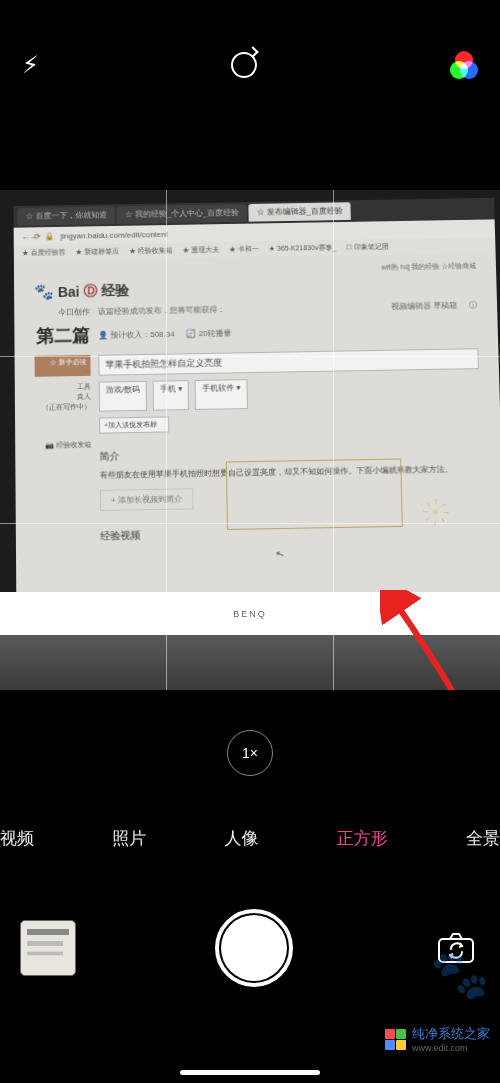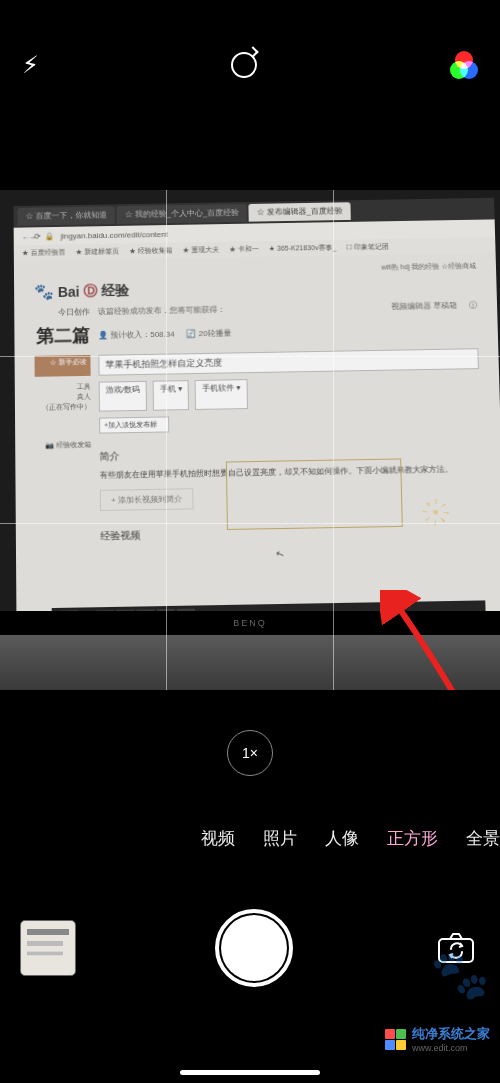--- a/index.html
+++ b/index.html
@@ -50,42 +50,42 @@
 
 .arrow{position:absolute;top:400px;right:20px;width:100px;height:120px;z-index:10;pointer-events:none}
 .arrow svg{width:100%;height:100%}
 
 .taskbar{position:absolute;bottom:25px;left:35px;right:20px;height:22px;background:#1a1a1a;display:flex;align-items:center;gap:2px;padding:0 4px;filter:grayscale(.4)}
 .tb{width:18px;height:16px;background:#333;font-size:9px;color:#ddd;display:flex;align-items:center;justify-content:center}
 .tb.win{background:#2a6ab8;width:22px}
 .tb.o{background:#555;border-radius:50%;width:14px;height:14px}
 
 .desk{position:absolute;bottom:0;left:0;right:0;height:55px;background:linear-gradient(#5a5a5a,#3a3a3a)}
-.bezel{position:absolute;bottom:55px;left:0;right:0;height:24px;background:#000000;display:flex;align-items:center;justify-content:center;color:#666;font-size:9px;letter-spacing:2px}
+.bezel{position:absolute;bottom:55px;left:0;right:0;height:43px;background:#ffffff;display:flex;align-items:center;justify-content:center;color:#666;font-size:9px;letter-spacing:2px}
 
 .zoom{position:absolute;top:730px;left:50%;transform:translateX(-50%);width:46px;height:46px;border:1.5px solid #888;border-radius:50%;display:flex;align-items:center;justify-content:center;color:#fff;font-size:14px}
 
-.modes{position:absolute;top:820px;left:0;right:0;height:36px;display:flex;justify-content:flex-end;align-items:center;gap:28px;color:#eee;font-size:17px}
-.mode.active{color:#f9a8d4}
+.modes{position:absolute;top:820px;left:0;right:0;height:36px;display:flex;justify-content:space-between;align-items:center;gap:28px;color:#eee;font-size:17px}
+.mode.active{color:#ec4899}
 
 .controls{position:absolute;bottom:90px;left:0;right:0;height:90px;display:flex;align-items:center;justify-content:space-between;padding:0 20px}
 .thumb{width:56px;height:56px;border:1px solid #666;border-radius:5px;background:#e8e5de;position:relative;overflow:hidden}
 .thumb::before{content:"";position:absolute;top:8px;left:6px;right:6px;height:6px;background:#888}
 .thumb::after{content:"";position:absolute;top:20px;left:6px;right:12px;bottom:8px;background:linear-gradient(#bbb 20%,#e8e5de 21% 40%,#bbb 41% 55%,#e8e5de 56%)}
 .shutter{width:78px;height:78px;border:4px solid #fff;border-radius:50%;display:flex;align-items:center;justify-content:center}
 .shutter::after{content:"";width:66px;height:66px;background:#fff;border-radius:50%}
 .switch{width:48px;height:48px;display:flex;align-items:center;justify-content:center;color:#fff}
 
 .home{position:absolute;bottom:8px;left:50%;transform:translateX(-50%);width:140px;height:5px;background:#fff;border-radius:3px}
 
 .wm{position:absolute;bottom:30px;right:10px;display:flex;align-items:center;gap:6px;z-index:20}
 .wm-logo{display:grid;grid-template-columns:10px 10px;grid-template-rows:10px 10px;gap:1px}
 .wm-logo div{border-radius:1px}
 .wq1{background:#ff4d4d}.wq2{background:#4dbf4d}.wq3{background:#4d8dff}.wq4{background:#ffcc33}
-.wm-t{color:#3b7fd6;font-size:13px;font-weight:bold}
+.wm-t{color:#3b7fd6;font-size:13px;font-weight:normal}
 .wm-s{color:#666;font-size:9px}
 .pawmark{position:absolute;bottom:80px;right:10px;color:rgba(200,200,200,.35);font-size:48px;z-index:19}
 </style>
 </head>
 <body>
 
 <div class="topbar">
   <div class="flash-icon">⚡︎</div>
   <div class="timer-icon"></div>
   <div class="rgb-icon">

